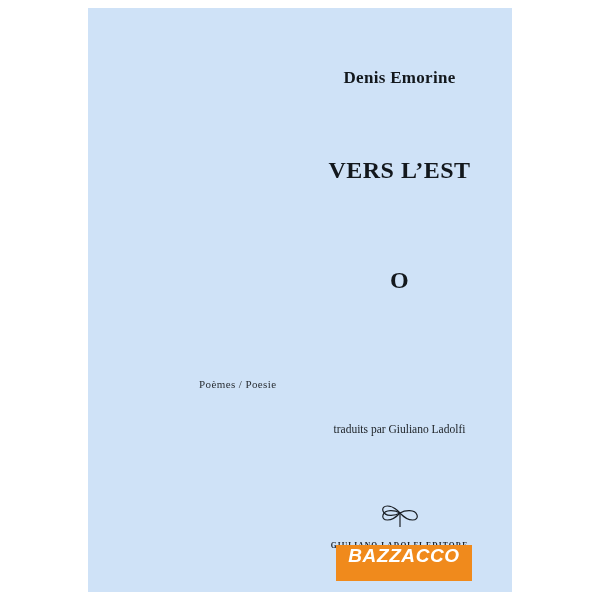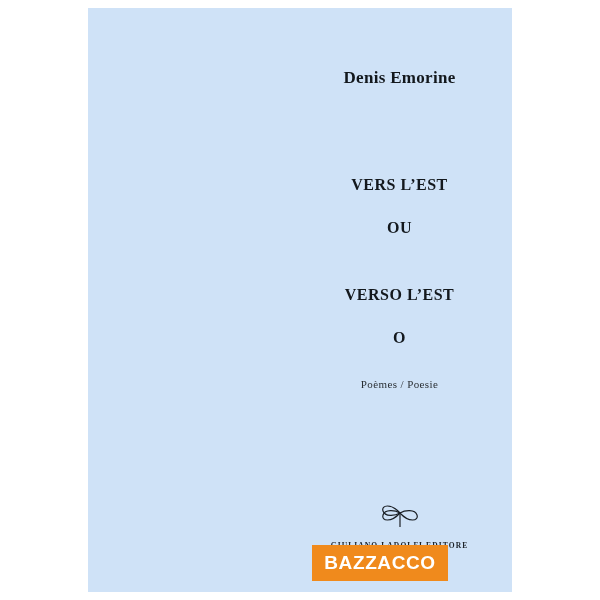--- a/index.html
+++ b/index.html
@@ -75,32 +75,31 @@
   }
   .title-block-it {
     position: absolute;
     top: 250px;
     left: 0;
     width: 100%;
     text-align: center;
     color: #13181d;
   }
   .title-line {
-    font-size: 16px;
+    font-size: 24px;
     font-weight: bold;
     line-height: 28px;
     letter-spacing: 0.5px;
-    margin-top: 15px;
   }
   .genre {
     position: absolute;
     top: 362px;
     left: 0;
     width: 100%;
-    text-align: center;
+    text-align: left;
     font-size: 11px;
     color: #2a2f34;
     letter-spacing: 0.4px;
   }
   .translators {
     position: absolute;
     top: 405px;
     left: 0;
     width: 100%;
     text-align: center;
@@ -123,28 +122,28 @@
   }
   .publisher-name {
     font-size: 7.5px;
     letter-spacing: 1.1px;
     color: #1b2026;
     font-weight: bold;
   }
   
   .sticker {
     position: absolute;
-    left: 312px;
+    left: 336px;
     top: 545px;
     width: 136px;
     height: 36px;
     background: #f08a1c;
     display: flex;
-    align-items: center;
     justify-content: center;
+    font-style: italic;
   }
   .sticker-text {
     font-family: "Liberation Sans", sans-serif;
     font-size: 19px;
     font-weight: bold;
     color: #ffffff;
     letter-spacing: 0.6px;
   }
 </style>
 </head>
@@ -155,31 +154,30 @@
   <div class="spine"></div>
   <div class="spine-inner"></div>
 
   <div class="cover">
     <div class="cover-content">
 
       <div class="author">Denis Emorine</div>
 
       <div class="title-block-fr">
         <div class="title-line">VERS L’EST</div>
-        <div class="title-line">OU</div>
       </div>
 
       <div class="title-block-it">
-        <div class="title-line">VERSO L’EST</div>
         <div class="title-line">O</div>
       </div>
 
       <div class="genre">Poèmes  /  Poesie</div>
 
       <div class="translators">
+        <div>traduits par Giuliano Ladolfi</div>
       </div>
 
       <div class="publisher">
         <svg class="publisher-mark" viewBox="0 0 46 34">
           <g fill="none" stroke="#1b2026" stroke-width="1.2">
             <path d="M23 17 C14 7, 4 9, 6 15 C8 21, 18 20, 23 17 C28 14, 38 13, 40 19 C42 25, 32 27, 23 17 Z"></path>
             <path d="M23 17 C14 27, 4 25, 6 19 C8 13, 18 14, 23 17"></path>
             <line x1="23" y1="17" x2="23" y2="31"></line>
           </g>
         </svg>

